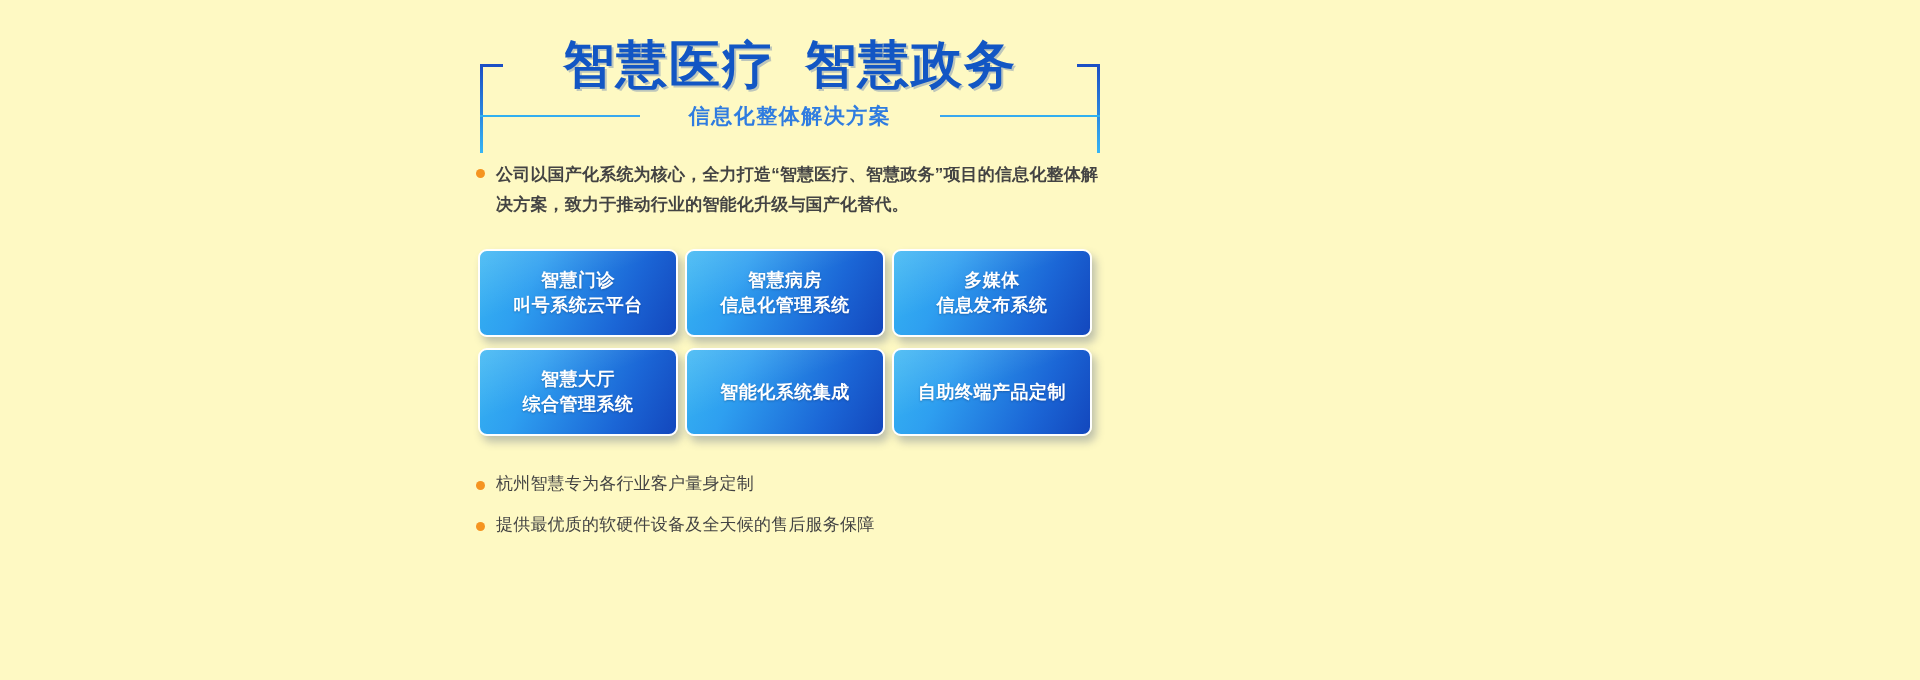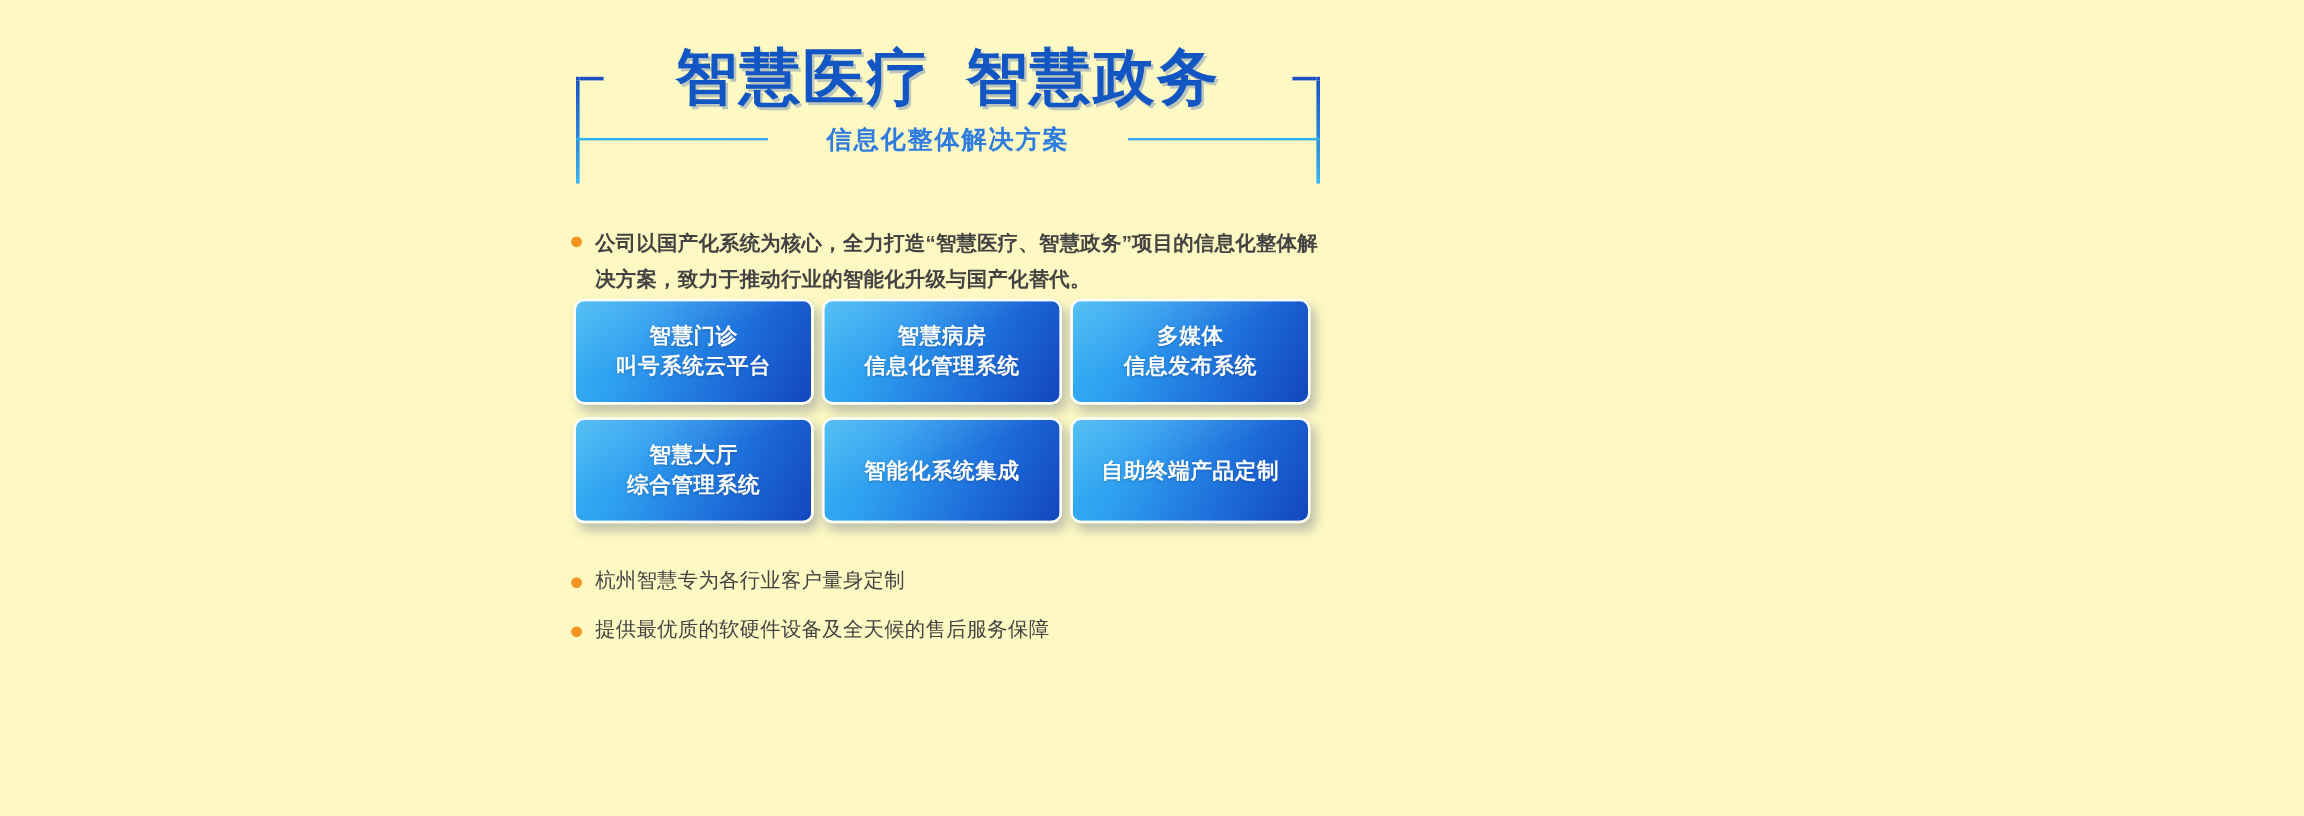--- a/index.html
+++ b/index.html
@@ -94,21 +94,20 @@
 
   
   .intro {
     position: absolute;
     left: 476px;
     top: 160px;
     width: 625px;
     display: flex;
     align-items: flex-start;
     gap: 11px;
-    margin-top: 28px;
   }
   .dot {
     width: 9px;
     height: 9px;
     border-radius: 50%;
     background: #f59420;
     flex: 0 0 auto;
     margin-top: 9px;
   }
   .intro-text {

